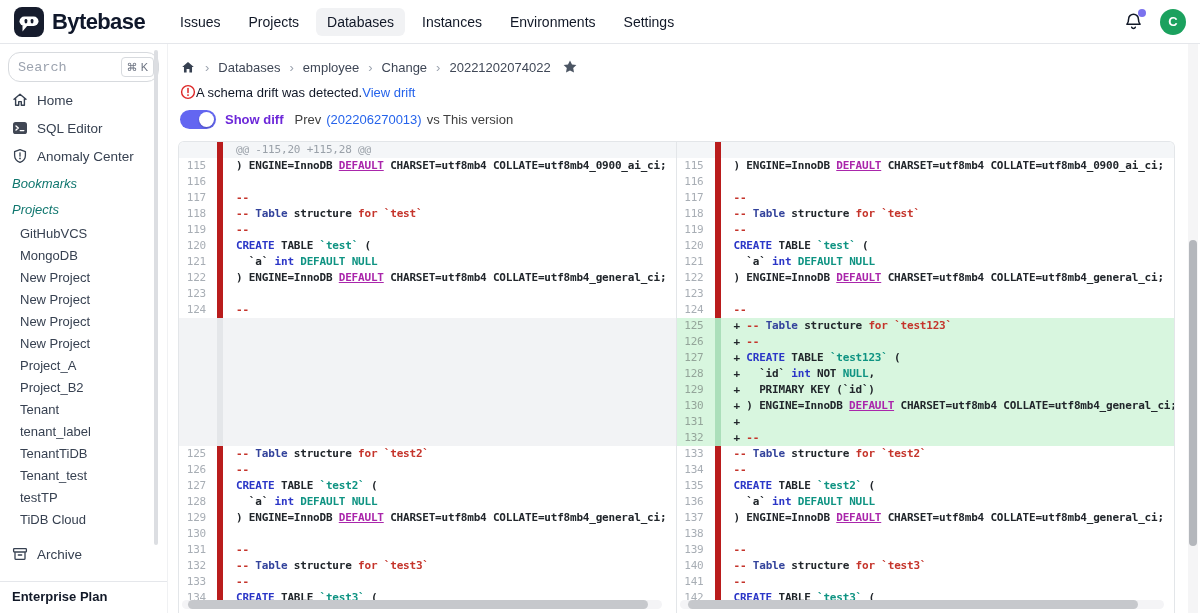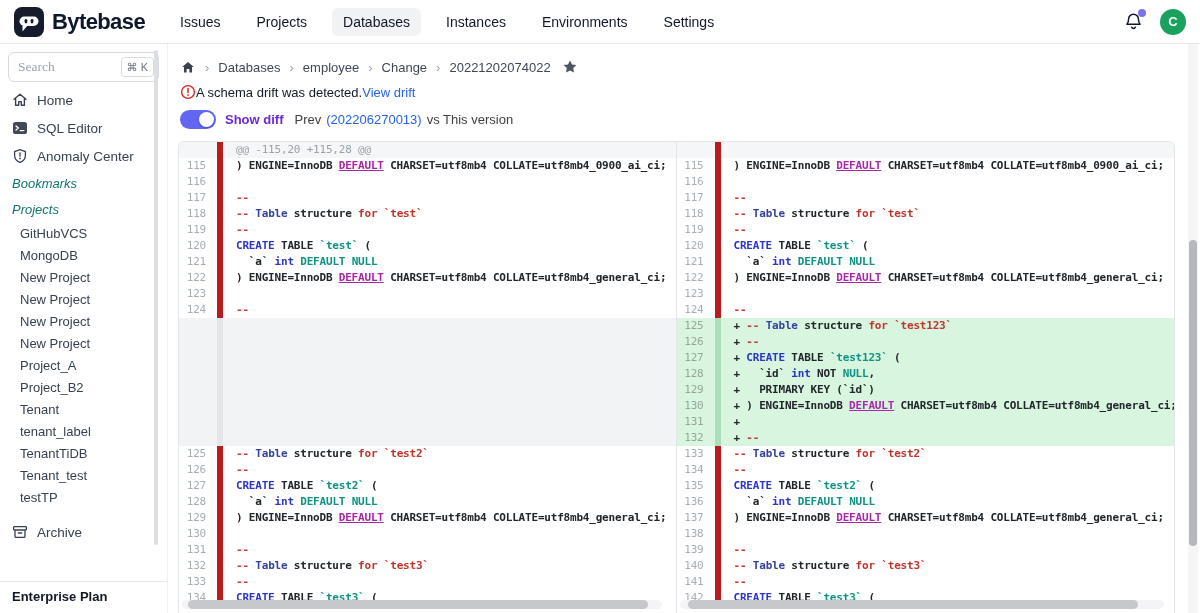--- a/index.html
+++ b/index.html
@@ -4,35 +4,35 @@
 <style>
   * { margin:0; padding:0; box-sizing:border-box; }
   html,body { width:1200px; height:613px; overflow:hidden; background:#fff;
     font-family:"Liberation Sans", sans-serif; color:#1f2937; }
 
   
   .navbar { position:absolute; left:0; top:0; width:1200px; height:44px; background:#fff;
     border-bottom:1px solid #e5e7eb; display:flex; align-items:center; padding:0 14px; z-index:5; }
   .brand { display:flex; align-items:center; gap:8px; cursor:pointer; }
   .brand-text { font-size:22px; font-weight:800; letter-spacing:-0.6px; color:#0f172a; }
-  .main-nav { display:flex; align-items:center; gap:14px; margin-left:24px; }
+  .main-nav { display:flex; align-items:center; gap:6px; margin-left:24px; }
   .nav-item { font-size:14px; color:#111827; padding:6px 11px; border-radius:6px; cursor:pointer; }
   .nav-item.active { background:#f1f2f4; }
   .nav-right { margin-left:auto; display:flex; align-items:center; gap:16px; }
   .bell-wrap { position:relative; width:20px; height:20px; cursor:pointer; }
   .bell-dot { position:absolute; right:-2px; top:-3px; width:8px; height:8px; border-radius:50%; }
   .avatar { width:26px; height:26px; border-radius:50%; color:#fff; font-size:13px; font-weight:700;
     display:flex; align-items:center; justify-content:center; cursor:pointer; }
 
   
   .sidebar { position:absolute; left:0; top:44px; width:168px; bottom:0; background:#fff;
     border-right:1px solid #f0f1f3; display:flex; flex-direction:column; }
   .search-wrap { position:relative; margin:8px 8px 4px 8px; }
-  .search-input { width:100%; height:30px; border:1px solid #d7dade; border-radius:6px;
-    padding:0 38px 0 9px; font-size:13.5px; color:#374151; outline:none; font-family:Liberation Serif, serif; }
+  .search-input { width:100%; height:30px; border:1px solid #d7dade; border-radius:12px;
+    padding:0 38px 0 9px; font-size:13.5px; color:#374151; outline:none; font-family:Liberation Mono, monospace; }
   .search-input::placeholder { color:#9ca3af; }
   .kbd { position:absolute; right:5px; top:5px; height:20px; border:1px solid #d7dade; border-radius:4px;
     font-size:11px; color:#6b7280; display:flex; align-items:center; padding:0 5px; background:#fff; }
   .snav-item { height:28px; display:flex; align-items:center; gap:9px; padding:0 12px;
     font-size:13.5px; color:#374151; cursor:pointer; }
   .section-label { height:25px; display:flex; align-items:center; padding:0 12px;
     font-size:13px; color:#0f766e; margin-top:1px;font-style:italic; }
   .proj-item { height:22px; display:flex; align-items:center; padding:0 12px 0 20px;
     font-size:13px; color:#374151; cursor:pointer; white-space:nowrap; }
   .archive-row { margin-top:10px; }
@@ -162,20 +162,21 @@
       <div class="proj-item">New Project</div>
       <div class="proj-item">New Project</div>
       <div class="proj-item">New Project</div>
       <div class="proj-item">Project_A</div>
       <div class="proj-item">Project_B2</div>
       <div class="proj-item">Tenant</div>
       <div class="proj-item">tenant_label</div>
       <div class="proj-item">TenantTiDB</div>
       <div class="proj-item">Tenant_test</div>
       <div class="proj-item">testTP</div>
+      <div class="proj-item">TiDB Cloud</div>
     </div>
 
   <div class="snav-item archive-row">
     <svg class="icon16" viewBox="0 0 16 16">
       <rect x="1.6" y="2.6" width="12.8" height="3.4" rx=".8" fill="none" stroke="#374151" stroke-width="1.3"></rect>
       <path d="M3 6.2v6.2a1 1 0 0 0 1 1h8a1 1 0 0 0 1-1V6.2" fill="none" stroke="#374151" stroke-width="1.3"></path>
       <path d="M6.3 9h3.4" stroke="#374151" stroke-width="1.3" stroke-linecap="round"></path>
     </svg>
     <span>Archive</span>
   </div>

